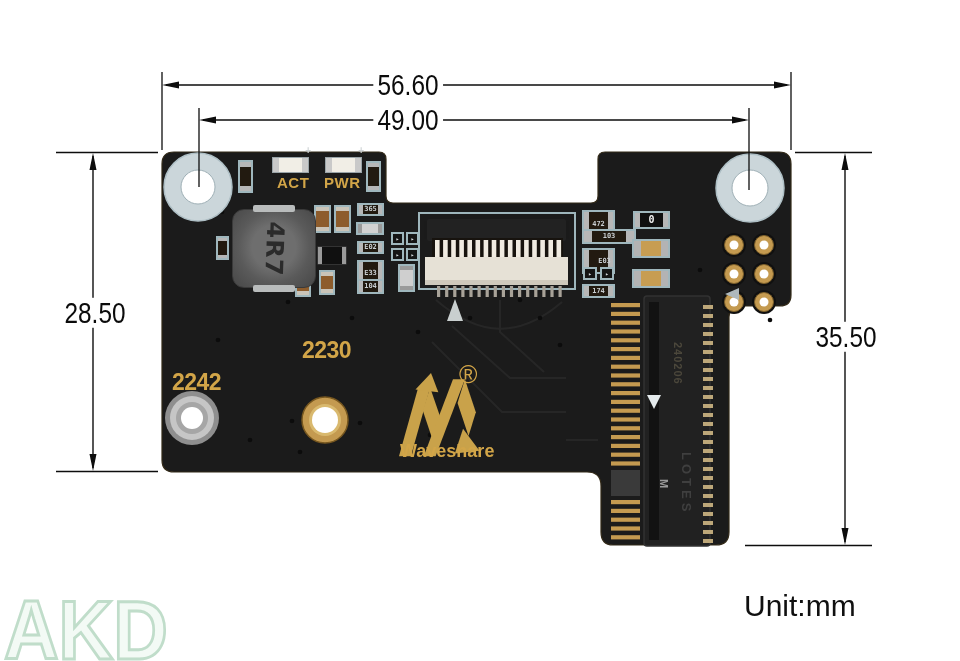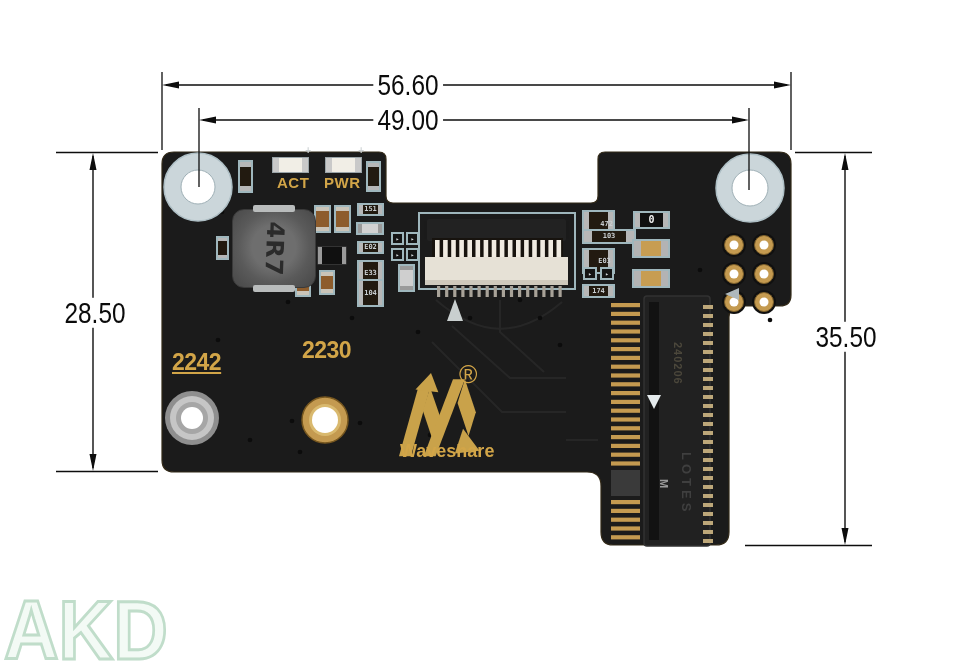--- a/index.html
+++ b/index.html
@@ -295,46 +295,46 @@
       <div class="comp led" style="left: 325px; top: 157px; width: 37px; height: 16px;"></div>
       <div class="comp resistor-v" style="left: 238px; top: 160px; width: 15px; height: 33px;"></div>
       <div class="comp resistor-v" style="left: 366px; top: 161px; width: 15px; height: 31px;"></div>
       <div class="comp resistor-v" style="left: 216px; top: 236px; width: 13px; height: 24px;"></div>
       <div class="comp cap-brown" style="left: 314px; top: 205px; width: 17px; height: 28px;"></div>
       <div class="comp cap-brown" style="left: 334px; top: 205px; width: 17px; height: 28px;"></div>
       <div class="comp ic" style="left: 317px; top: 246px; width: 30px; height: 19px;"></div>
       <div class="comp cap-brown" style="left: 319px; top: 270px; width: 16px; height: 25px;"></div>
       <div class="comp cap-brown" style="left: 295px; top: 272px; width: 16px; height: 25px;"></div>
       <div class="comp resistor-h" style="left: 357px; top: 203px; width: 27px; height: 13px;">
-        <span>151</span>
+        <span>365</span>
       </div>
       <div class="comp resistor-gray" style="left: 356px; top: 222px; width: 28px; height: 13px;"></div>
       <div class="comp resistor-h" style="left: 357px; top: 241px; width: 27px; height: 13px;">
         <span>E02</span>
       </div>
       <div class="comp resistor-h" style="left: 357px; top: 260px; width: 27px; height: 26px;">
         <span>E33</span>
       </div>
-      <div class="comp resistor-h" style="left: 357px; top: 279px; width: 27px; height: 28px;">
+      <div class="comp resistor-h" style="left: 357px; top: 279px; width: 27px; height: 15px;">
         <span>104</span>
       </div>
       <div class="comp diode" style="left: 391px; top: 232px; width: 13px; height: 13px;">
         <span>▸</span>
       </div>
       <div class="comp diode" style="left: 406px; top: 232px; width: 13px; height: 13px;">
         <span>▸</span>
       </div>
       <div class="comp diode" style="left: 391px; top: 248px; width: 13px; height: 13px;">
         <span>▸</span>
       </div>
       <div class="comp diode" style="left: 406px; top: 248px; width: 13px; height: 13px;">
         <span>▸</span>
       </div>
       <div class="comp resistor-gray-v" style="left: 398px; top: 264px; width: 17px; height: 28px;"></div>
-      <div class="comp resistor-h" style="left: 582px; top: 210px; width: 33px; height: 29px; justify-content: flex-end;">
+      <div class="comp resistor-h" style="left: 582px; top: 210px; width: 33px; height: 29px;">
         <span>472</span>
       </div>
       <div class="comp resistor-h" style="left: 582px; top: 229px; width: 54px; height: 15px;">
         <span>103</span>
       </div>
       <div class="comp resistor-h" style="left: 582px; top: 248px; width: 33px; height: 26px; padding-left: 12px;">
         <span>E03</span>
       </div>
       <div class="comp diode" style="left: 583px; top: 267px; width: 14px; height: 13px;">
         <span>▸</span>
@@ -362,28 +362,29 @@
       <polygon points="21,19 38,1 46,22"></polygon>
       <polygon points="37,17 49,52 41,78 29,42"></polygon>
       <polygon points="30,92 62,8 75,8 43,92"></polygon>
       <polygon points="75,8 87,44 79,70 67,34"></polygon>
       <polygon points="73,62 91,86 64,89"></polygon>
     </g>
   </svg>
 
   <div class="txt silk ledlbl" style="left:277px;top:174px;">ACT</div>
   <div class="txt silk ledlbl" style="left:324px;top:174px;">PWR</div>
-  <div class="txt silk sizecode" style="left:172px;top:349px;text-decoration:underline;">2242</div>
+  <div class="txt silk sizecode" style="left:172px;top:369px;">2242</div>
   <div class="txt silk sizecode" style="left:302px;top:337px;">2230</div>
   <div class="txt silk brand" style="left:400px;top:441px;">Waveshare</div>
   <div class="txt silk reg" style="left:459px;top:360px;">®</div>
 
   <div class="vtext" style="left:694px;top:452px;font:700 13px 'Liberation Sans',sans-serif;letter-spacing:4px;color:#3f3f3f;">LOTES</div>
   <div class="vtext" style="left:670px;top:479px;font:700 11px 'Liberation Sans',sans-serif;color:#9a9a9a;">M</div>
   <div class="vtext" style="left:684px;top:342px;font:700 11px 'Liberation Sans',sans-serif;color:#5a5444;opacity:.75;letter-spacing:1px;">240206</div>
 
   <div class="txt dim" style="left:408px;top:85px;">56.60</div>
   <div class="txt dim" style="left:408px;top:120px;">49.00</div>
   <div class="txt dim" style="left:95px;top:313px;">28.50</div>
   <div class="txt dim" style="left:846px;top:337px;">35.50</div>
+  <div class="txt unit" style="left:744px;top:589px;">Unit:mm</div>
 
   <div class="txt watermark">AKD</div>
 </div>
 
 </body></html>

